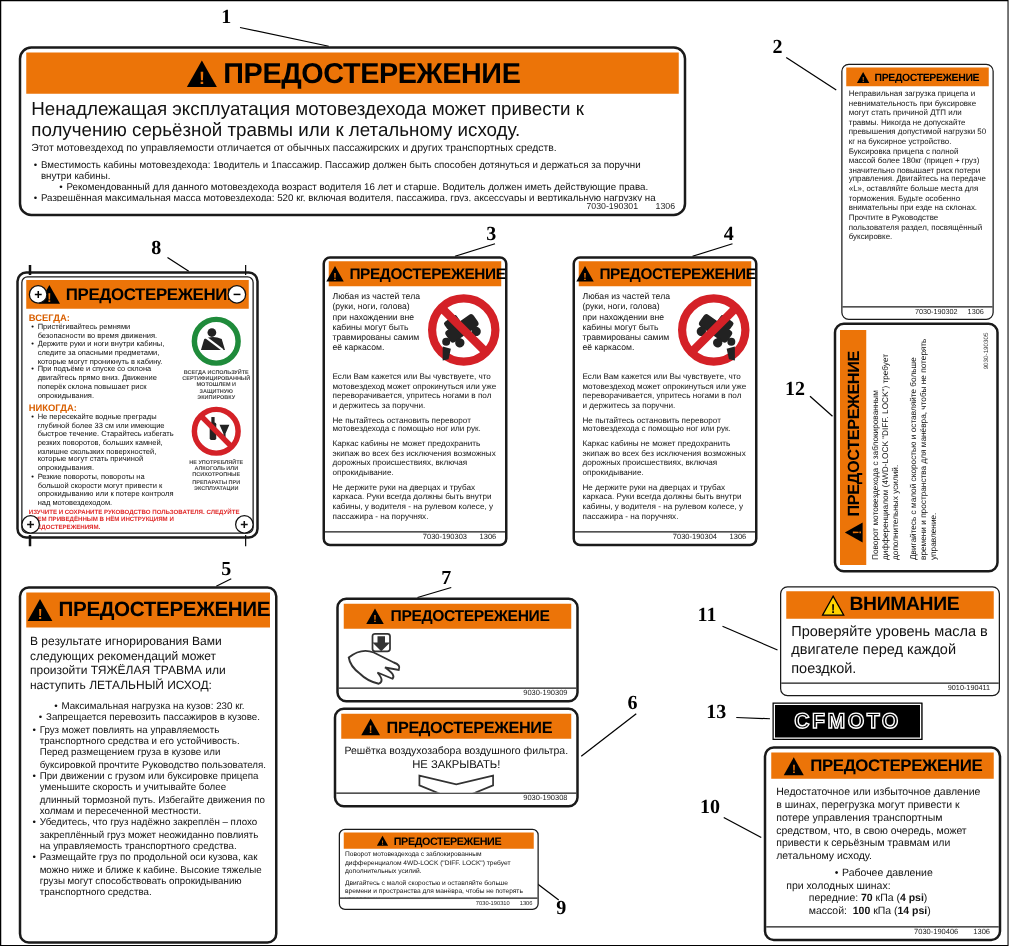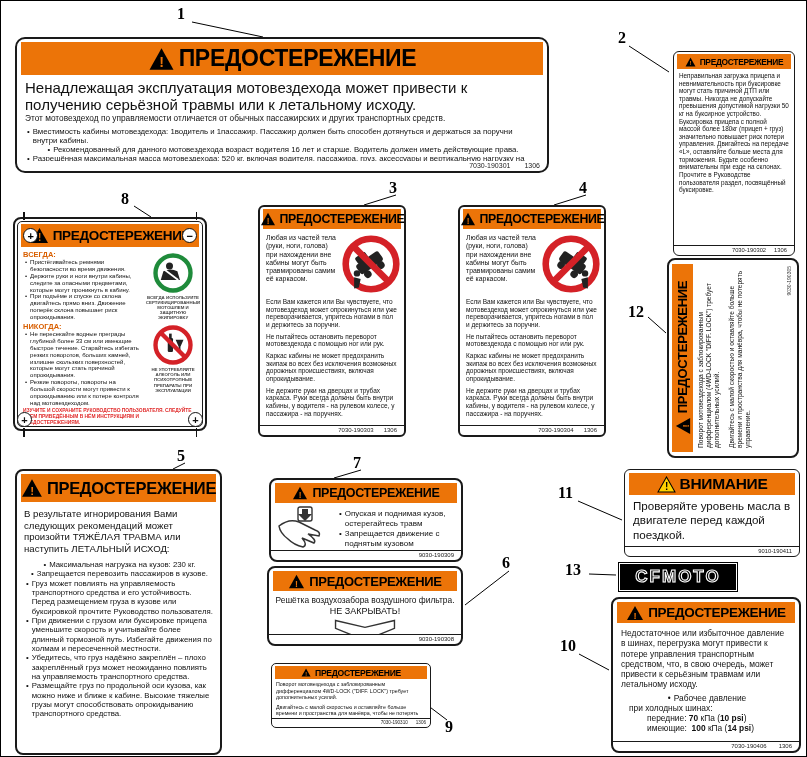--- a/index.html
+++ b/index.html
@@ -387,28 +387,20 @@
           <text x="15" y="23" text-anchor="middle" font-size="16" font-weight="bold" fill="#ec7408">!</text>
         </svg>
       <span>ПРЕДОСТЕРЕЖЕНИЕ</span>
     </div>
     <div class="body row">
       <svg viewBox="0 0 62 46">
         <path d="M27 3 h6 v5 h4 l-7 7 -7 -7 h4 z" fill="#333"></path>
         <rect x="23" y="1" width="14" height="14" rx="2" fill="none" stroke="#333" stroke-width="1.4"></rect>
         <path d="M4 20 q10 -8 20 -4 l16 8 q6 2 4 6 l-11 -2 q9 6 6 9 l-12 -5 q6 7 1 9 q-9 -2 -15 -8 q-8 -6 -9 -13 z" fill="none" stroke="#333" stroke-width="1.5"></path>
       </svg>
-      <div>
-        <div class="bl">
-            <span>Опуская и поднимая кузов, остерегайтесь травм</span>
-          </div>
-        <div class="bl">
-            <span>Запрещается движение с поднятым кузовом</span>
-          </div>
-      </div>
     </div>
     <div class="pnrow">
         <span>9030-190309</span>
       </div>
   </section>
 
   <section class="lbl" id="L6">
     <div class="hdr">
       <svg class="tri" width="17" height="15" viewBox="0 0 30 27">
           <path d="M15 1.5 L28.5 25.5 H1.5 Z" fill="#000"></path>
@@ -473,22 +465,22 @@
           <text x="15" y="23" text-anchor="middle" font-size="16" font-weight="bold" fill="#ec7408">!</text>
         </svg>
       <span>ПРЕДОСТЕРЕЖЕНИЕ</span>
     </div>
     <div class="body">
       <div>Недостаточное или избыточное давление в шинах, перегрузка могут привести к потере управления транспортным средством, что, в свою очередь, может привести к серьёзным травмам или летальному исходу.</div>
       <div class="bl">
           <span>Рабочее давление</span>
         </div>
       <div class="sub">при холодных шинах:</div>
-      <div class="pr"><span>передние:</span> <b>70</b><span> кПа (</span><b>10 psi</b><span>)</span></div>
-      <div class="pr"><span>имеющие:</span> &nbsp;<b>100</b><span> кПа  (</span><b>14 psi</b><span>)</span></div>
+      <div class="pr"><span>передние:</span> <b>70</b><span> кПа (</span><b>4 psi</b><span>)</span></div>
+      <div class="pr"><span>массой:</span> &nbsp;<b>100</b><span> кПа  (</span><b>14 psi</b><span>)</span></div>
     </div>
     <div class="pnrow">
         <span>7030-190406</span>
         <span>1306</span>
       </div>
   </section>
 
 </div>
 
 </body></html>

